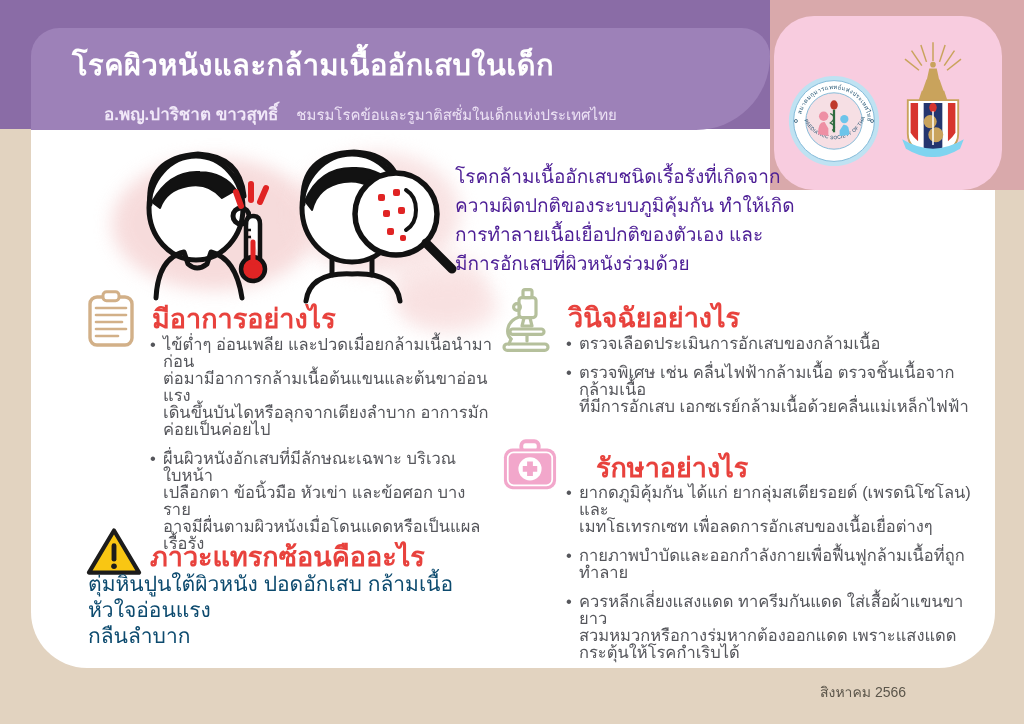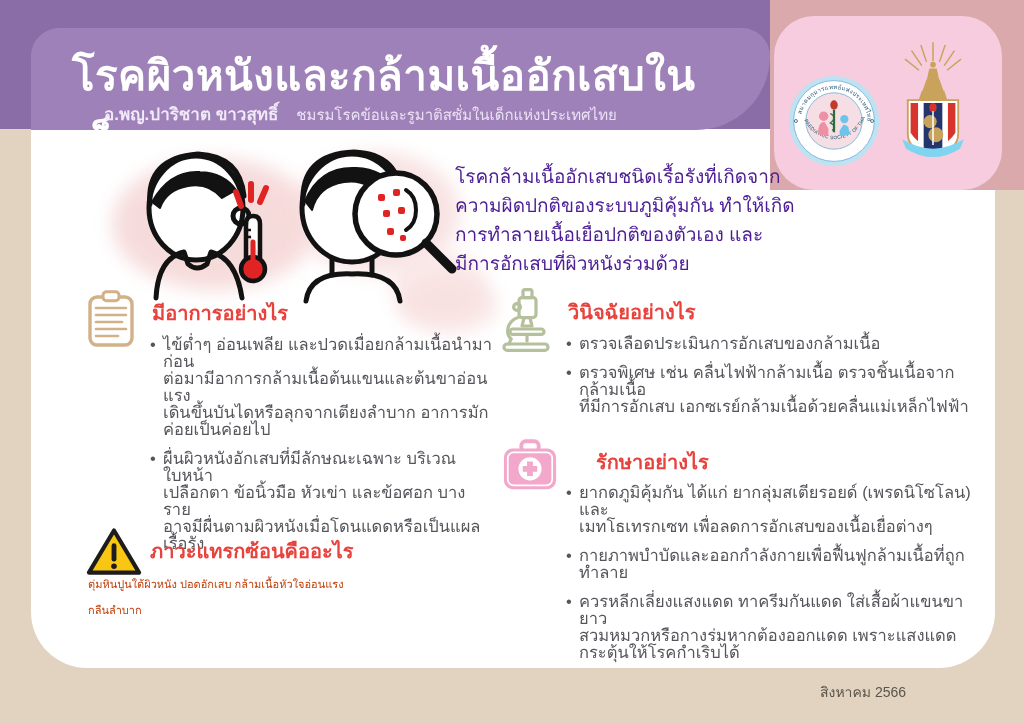--- a/index.html
+++ b/index.html
@@ -16,43 +16,43 @@
     background:#ffffff; border-radius:42px 42px 56px 56px; }
   .bg-purple-dark { left:0; top:0; width:770px; height:129px; background:#8a6ca6; }
   .header-card { left:31px; top:28px; width:739px; height:102px;
     background:#9d81b8; border-radius:40px 40px 105px 0; }
   .bg-salmon { left:770px; top:0; width:254px; height:190px; background:#d9a9ab; }
   .pink-panel { left:774px; top:16px; width:228px; height:174px;
     background:#f8ccdf; border-radius:40px; }
 
   
   .title { left:72px; top:42px; width:660px; color:#ffffff;
-    font-size:42px; font-weight:bold; letter-spacing:0.5px; }
+    font-size:29px; font-weight:bold; letter-spacing:0.5px; }
   .subtitle { left:76px; top:100px; width:660px; color:#ece1f4; font-size:15px; }
   .subtitle .author { font-size:17px; font-weight:bold; margin-right:18px; color:#f1e8f8; }
 
   
   .blob { border-radius:50%; filter:blur(9px); }
   .blob1 { left:112px; top:158px; width:205px; height:132px; background:#f5d3d3; opacity:.8; }
   .blob2 { left:295px; top:152px; width:165px; height:122px; background:#f7dcdc; opacity:.8; }
   .blob3 { left:392px; top:252px; width:95px;  height:68px;  background:#f9e3e3; opacity:.8; }
   .blob4 { left:398px; top:278px; width:100px; height:55px;  background:#f8dede; opacity:.7; }
 
   .illustration { left:100px; top:146px; width:368px; height:160px; }
 
   .intro { left:455px; top:162px; width:415px; color:#4c1d95;
     font-size:19px; line-height:29px; white-space:pre-line; }
 
   
-  .section-title { color:#e8423d; font-size:20px; font-weight:bold; }
+  .section-title { color:#e8423d; font-size:27px; font-weight:bold; }
   .bullets { list-style:none; font-size:16.5px; line-height:17px; color:#55565b; }
   .bullets li { position:relative; padding-left:13px; white-space:pre-line; }
   .bullets li + li { margin-top:12px; }
   .bullets li::before { content:"•"; position:absolute; left:0; top:0; color:#55565b; }
-  .plain-text { font-size:11px; line-height:26px; color:#c2410c; white-space:pre-line; }
+  .plain-text { font-size:21px; line-height:26px; color:#0c4a6e; white-space:pre-line; }
 
   .icon-clipboard { left:86px;  top:290px; }
   .ttl-symptoms   { left:152px; top:297px; }
   .ul-symptoms    { left:150px; top:336px; width:342px; }
 
   .icon-warning   { left:84px;  top:526px; }
   .ttl-compl      { left:150px; top:535px; }
   .txt-compl      { left:88px;  top:571px; width:400px; }
 
   .icon-microscope{ left:498px; top:288px; }

